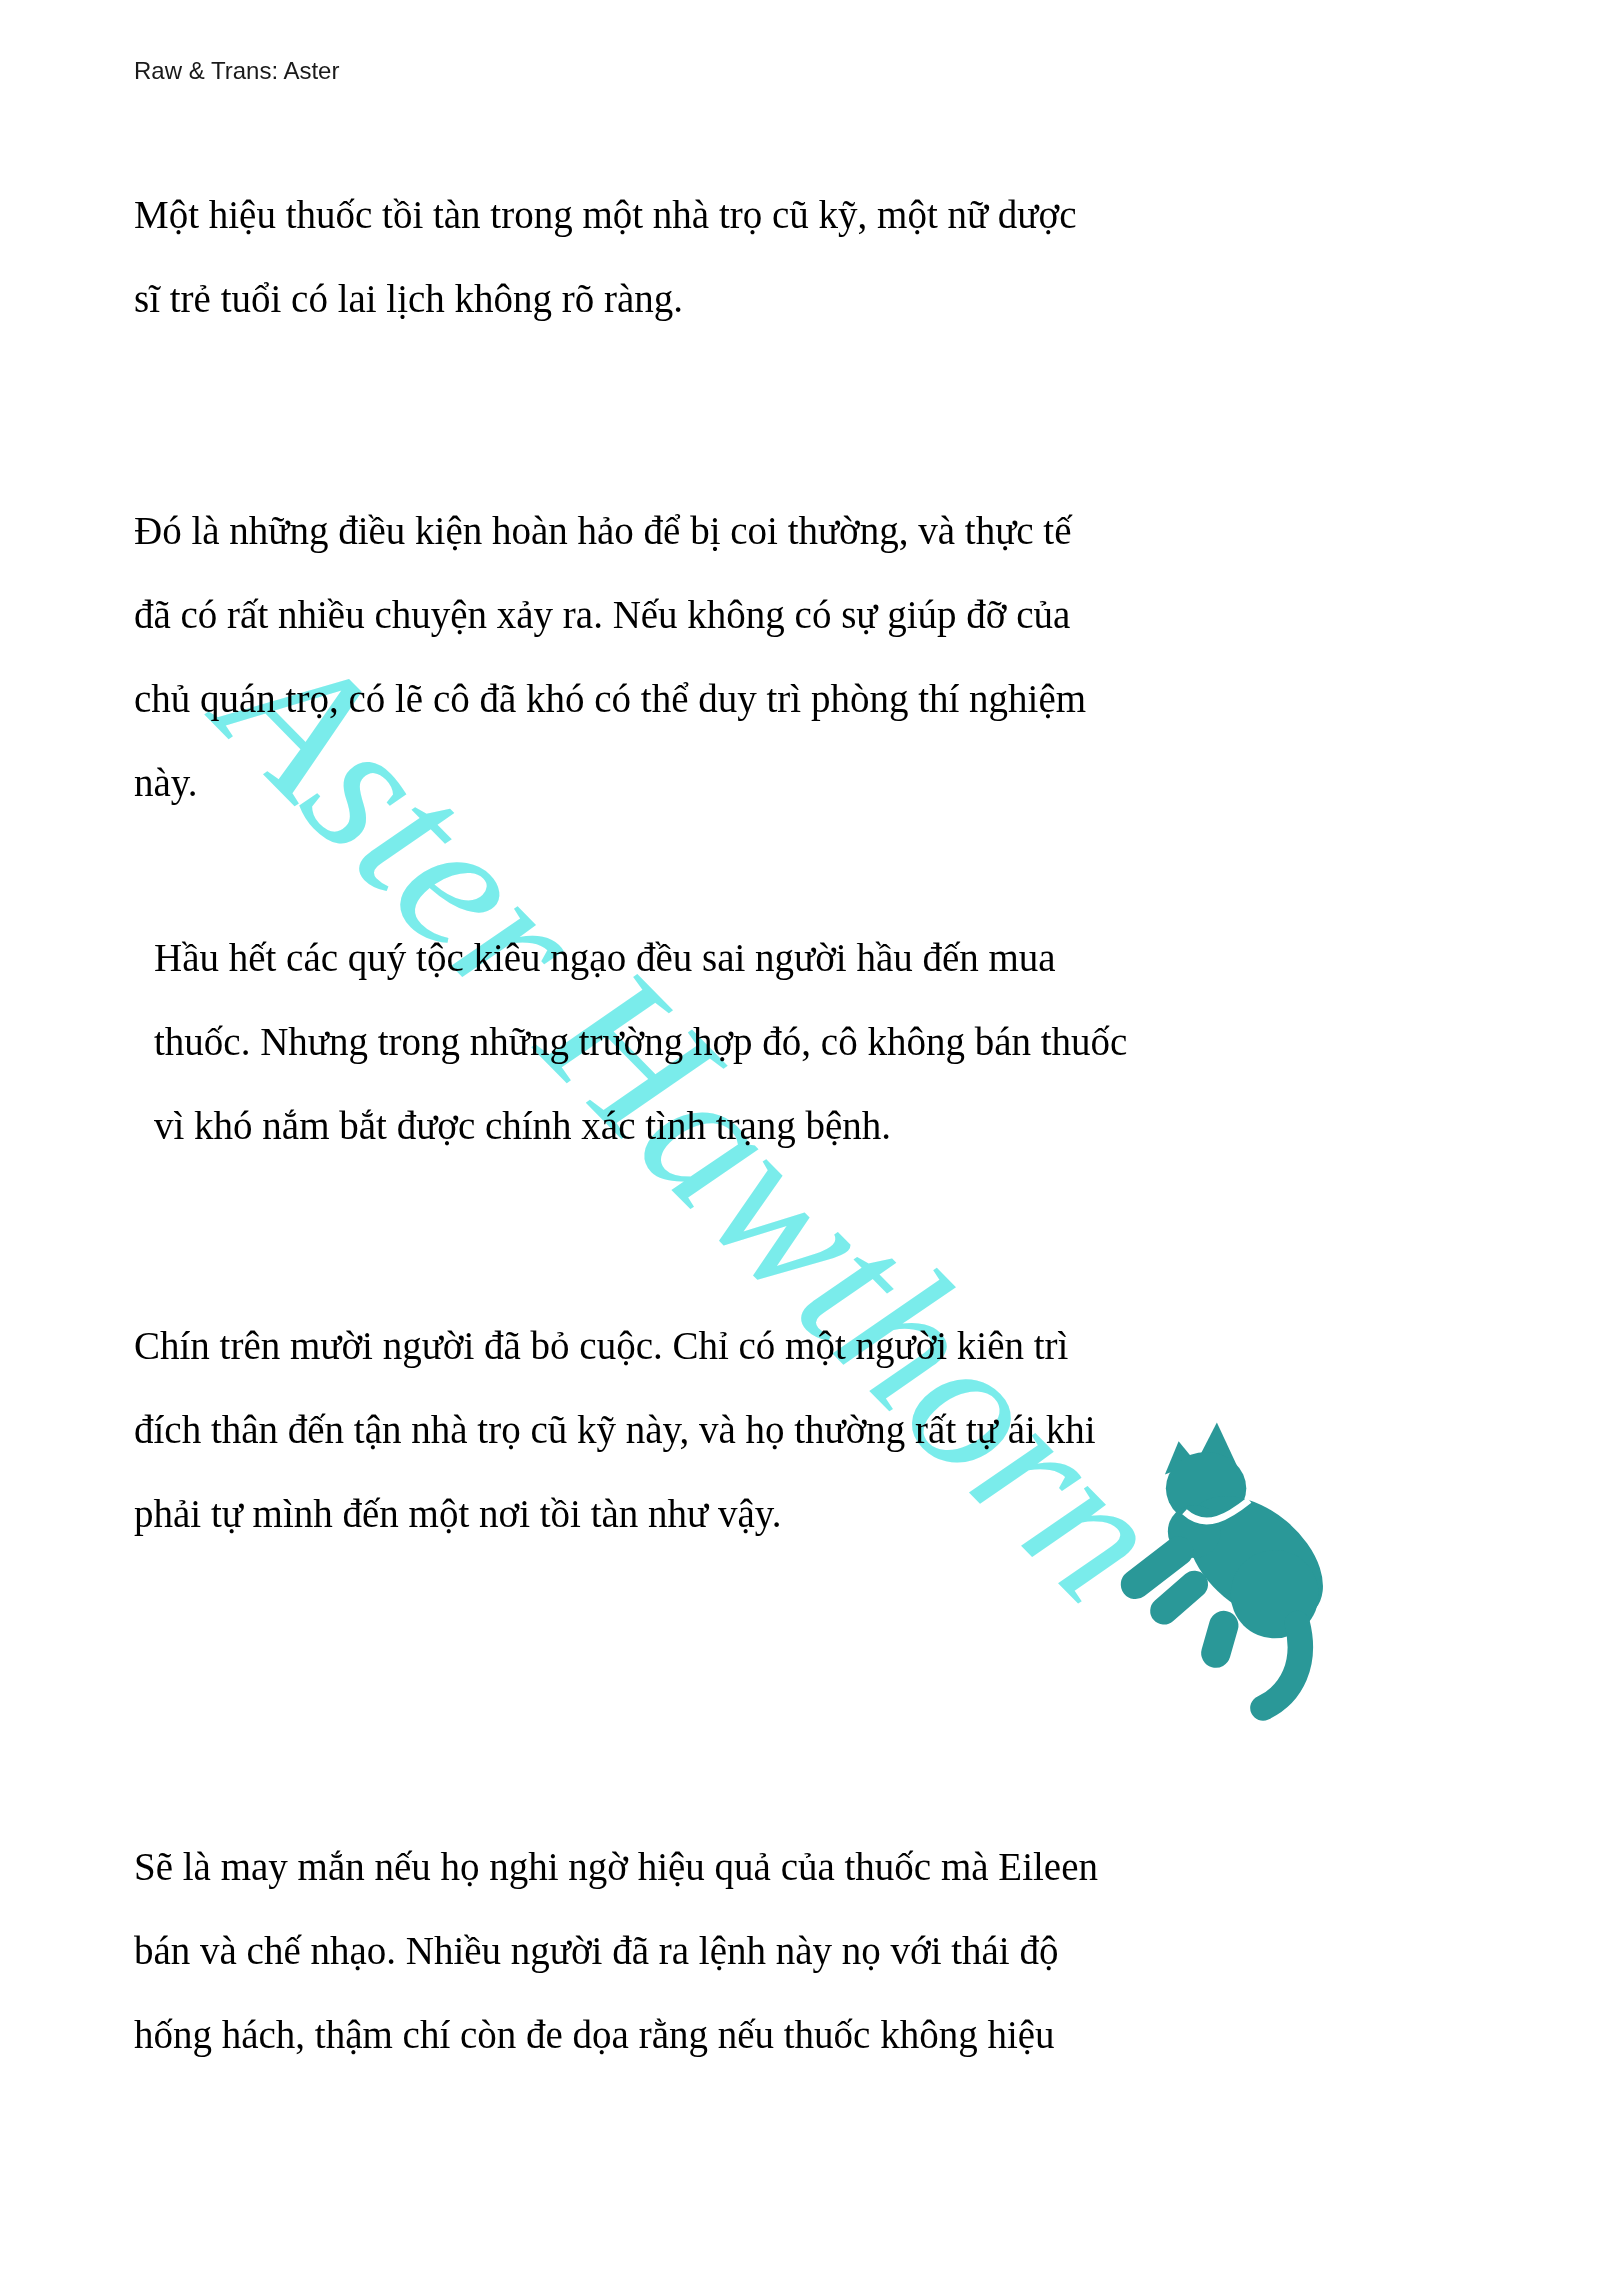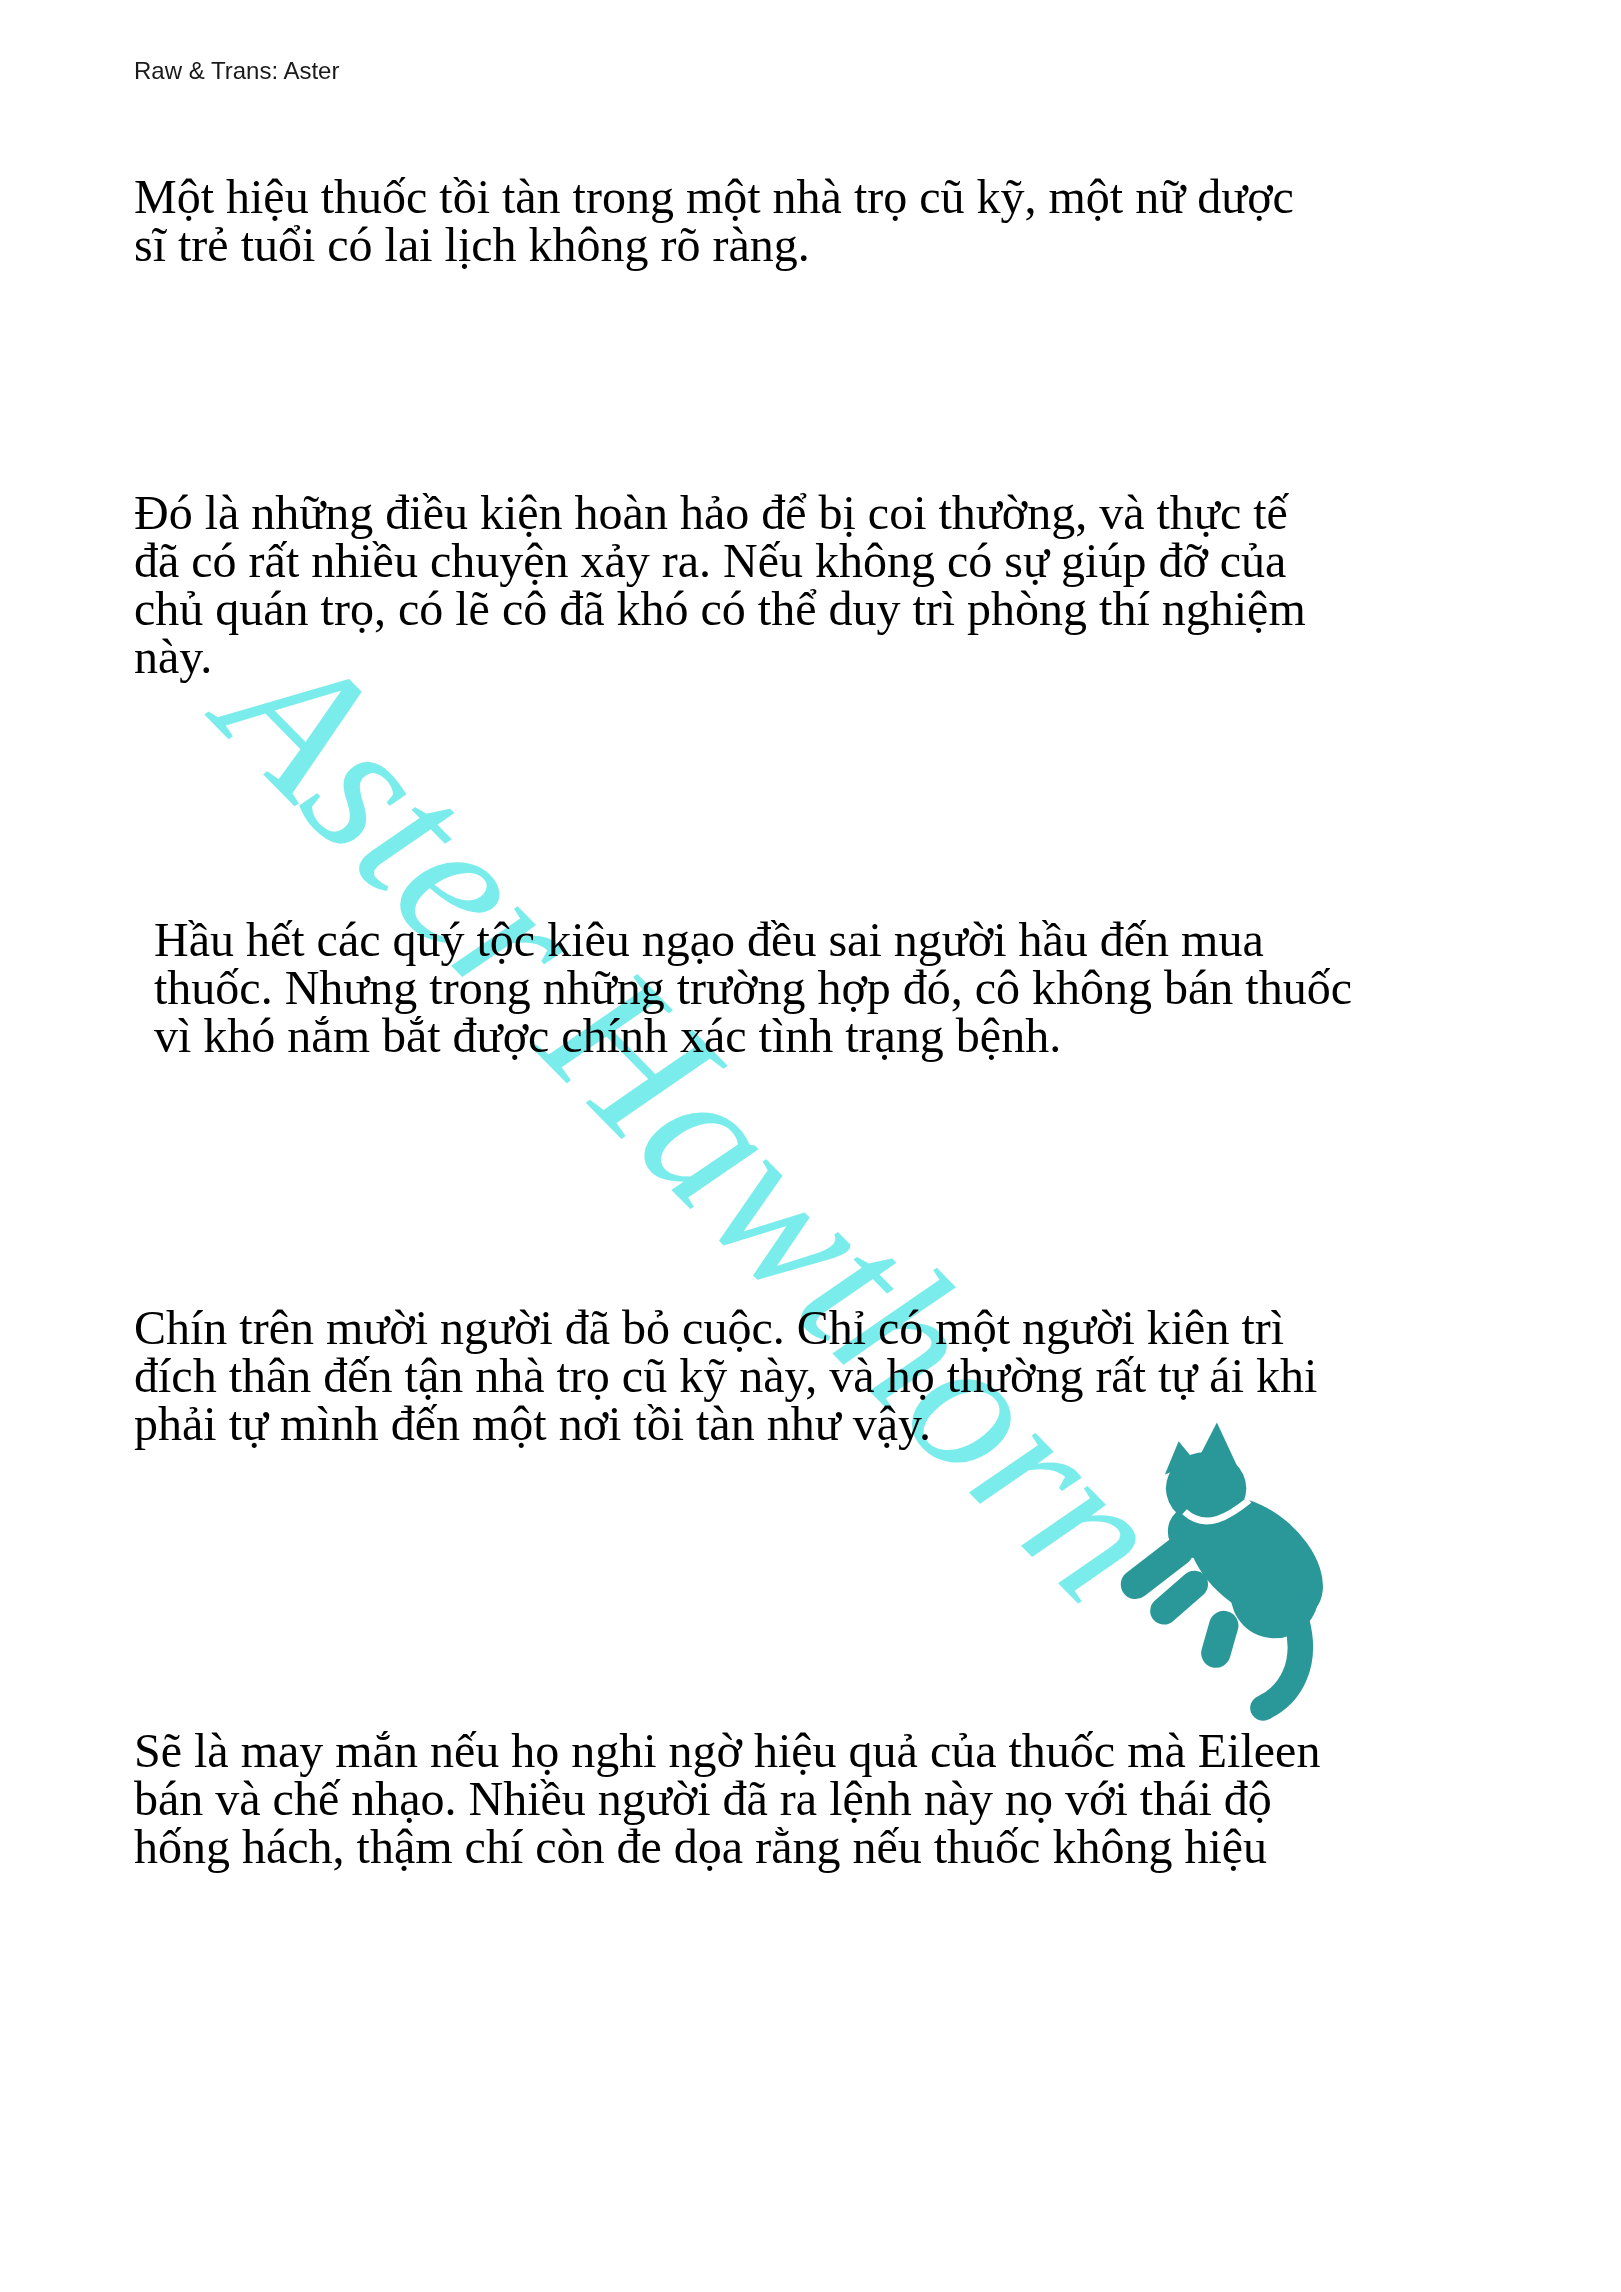--- a/index.html
+++ b/index.html
@@ -15,31 +15,31 @@
     left:134px;top:57px;
     font-family:"Liberation Sans",sans-serif;
     font-size:24px;
     color:#1a1a1a;
     z-index:2;
   }
   .para{
     position:absolute;
     left:134px;
     width:1431px;
-    font-size:48px;
-    line-height:48px;
+    font-size:39px;
+    line-height:84px;
     color:#000000;
     white-space:pre-line;
     z-index:2;
   }
   #p1{top:173px;}
   #p2{top:489px;}
   #p3{top:916px;margin-left:20px;}
   #p4{top:1304px;}
-  #p5{top:1727px;}
+  #p5{top:1825px;}
   .watermark{
     position:absolute;
     left:338px;top:598px;
     font-size:194px;
     font-style:italic;
     font-family:"Liberation Serif",serif;
     white-space:nowrap;
     transform:rotate(45.5deg);
     transform-origin:0 0;
     z-index:1;

